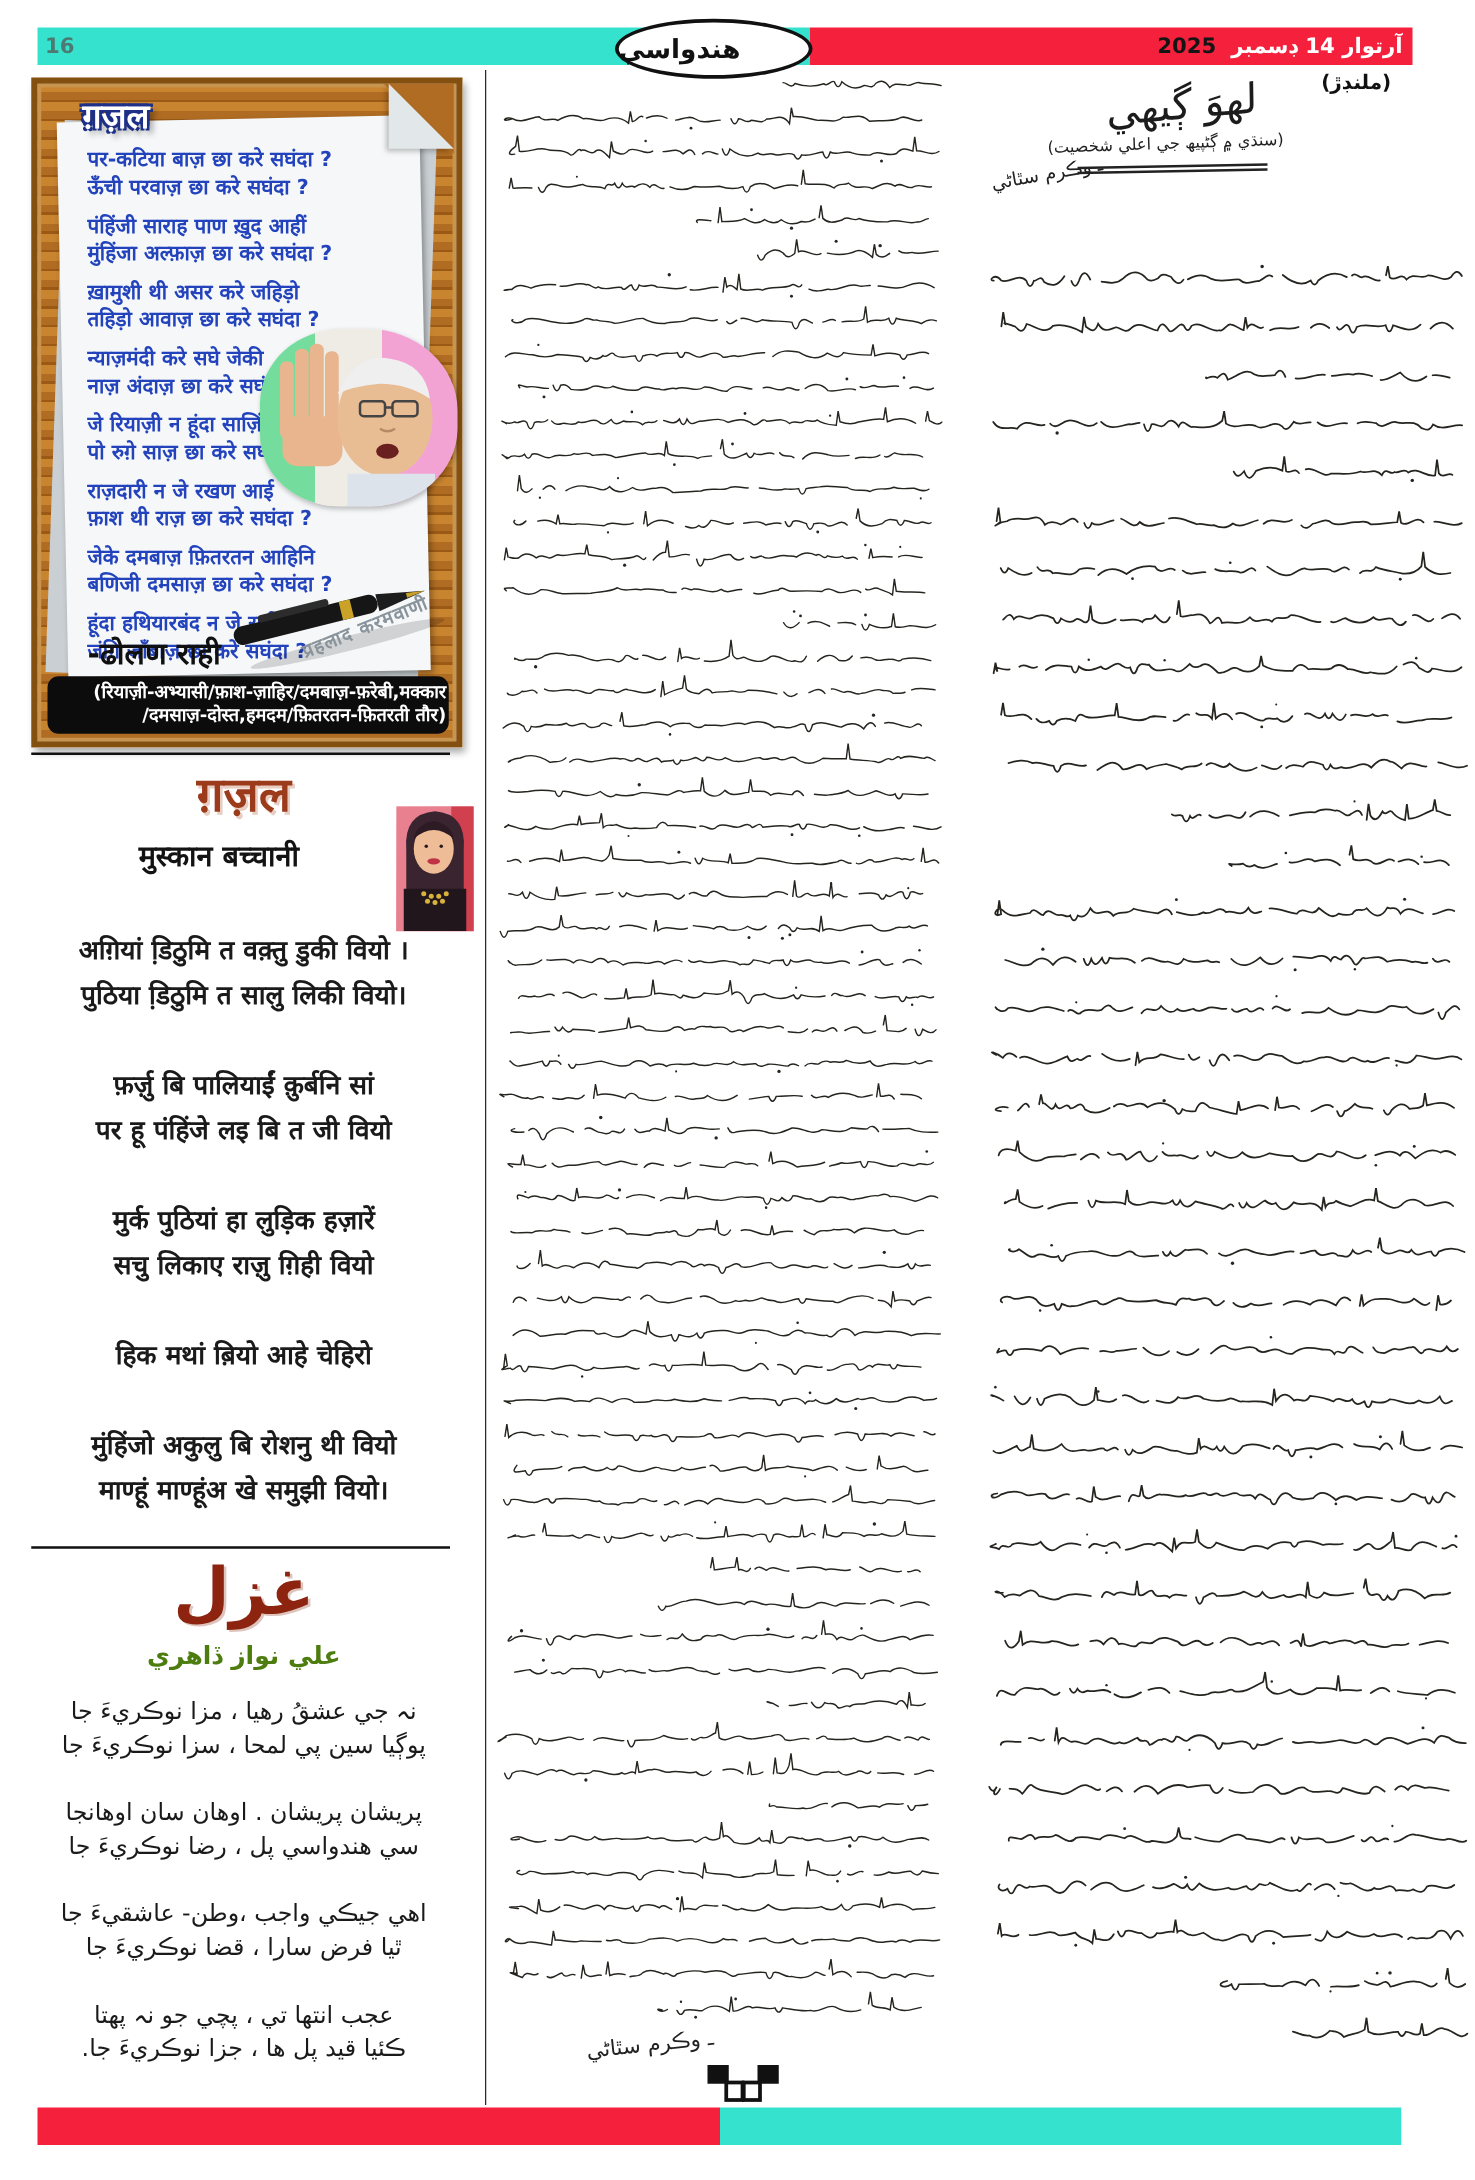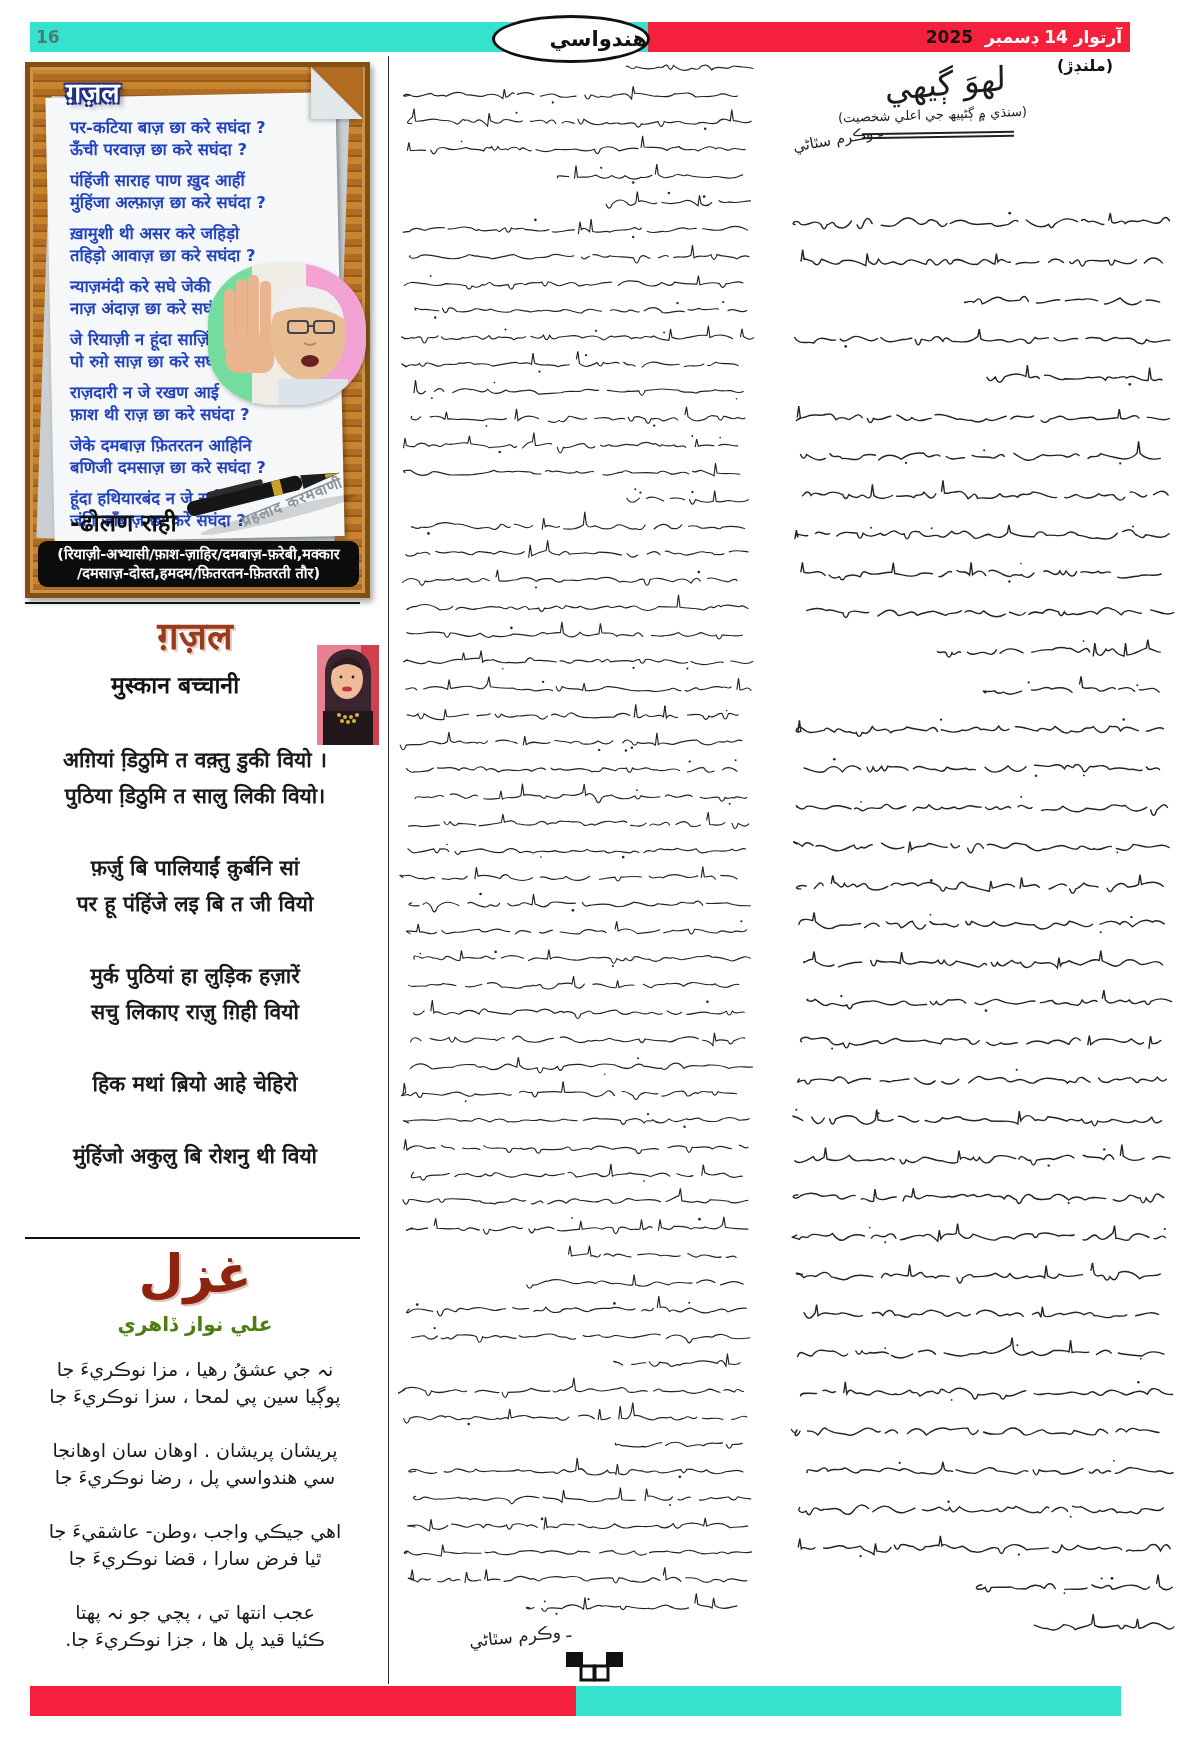--- a/index.html
+++ b/index.html
@@ -7,21 +7,21 @@
     width:1180px;height:1744px;position:relative;background:#ffffff;
     font-family:"DejaVu Sans",sans-serif;overflow:hidden;
   }
   .abs{position:absolute;}
   
   .bar{height:30px;top:22px;}
   #hdr-teal{left:30px;width:618px;background:#35e2cd;}
   #hdr-red{left:648px;width:482px;background:#f5213c;}
   #page-num{left:36px;top:27px;font-size:17px;font-weight:bold;color:#4d7a72;z-index:3;}
   #masthead{left:492px;top:15px;width:152px;height:42px;background:#fff;border:3px solid #111;
-    border-radius:50%;display:flex;align-items:center;justify-content:flex-end;z-index:4;
+    border-radius:50%;display:flex;align-items:center;justify-content:flex-start;z-index:4;
     font-size:21px;font-weight:bold;color:#111;}
   #hdr-date{left:652px;top:22px;width:470px;height:30px;line-height:30px;text-align:right;
     direction:rtl;font-weight:bold;font-size:17px;color:#fff;padding-right:4px;}
   #hdr-date .year{color:#151515;padding:0 6px;}
   
   #wood{left:25px;top:62px;width:335px;height:526px;
     background:repeating-linear-gradient(180deg,#c8842f 0 7px,#b06c22 7px 13px,#9a5a16 13px 15px);
     border:5px solid #84500f;box-shadow:inset 0 0 0 3px #c9944d, 3px 4px 6px rgba(0,0,0,.35);}
   #sheet-back{left:14px;top:34px;width:298px;height:442px;background:#c9cfd3;transform:rotate(2deg);}
   #sheet{left:20px;top:28px;width:290px;height:444px;background:#f5f7f8;transform:rotate(-1.2deg);
@@ -35,21 +35,21 @@
   #poem1 .cplt{margin-bottom:9px;}
   #elder-photo{left:178px;top:196px;width:158px;height:142px;z-index:4;
     border-radius:42% 46% 44% 40%;overflow:hidden;
     background:linear-gradient(90deg,#74dd9d 0 28%,#efece6 28% 62%,#f2a3d4 62%);
     box-shadow:1px 2px 4px rgba(0,0,0,.25);}
   #pen{left:148px;top:382px;width:195px;height:90px;z-index:5;}
   #pen-credit{left:208px;top:424px;z-index:6;transform:rotate(-22deg);color:#8a949c;
     font-size:15px;font-weight:bold;letter-spacing:1px;white-space:nowrap;}
   #signature1{left:40px;top:438px;z-index:6;font-size:24px;font-weight:bold;color:#101010;}
   #glossary{left:8px;top:474px;width:317px;z-index:7;background:#0c0c0c;color:#fff;border-radius:9px;
-    font-size:14.5px;font-weight:bold;text-align:center;line-height:19px;padding:4px 2px;}
+    font-size:14.5px;font-weight:bold;text-align:right;line-height:19px;padding:4px 2px;}
   .hrule{left:25px;width:335px;height:2px;background:#111;}
   
   #sec2-title{left:25px;top:608px;width:340px;text-align:center;font-size:38px;font-weight:bold;
     color:#9c3a1c;text-shadow:2px 2px 0 #e7cdc2;}
   #sec2-poet{left:25px;top:668px;width:300px;text-align:center;font-size:23px;font-weight:bold;color:#131313;}
   #woman-photo{left:317px;top:645px;width:62px;height:100px;overflow:hidden;
     background:linear-gradient(135deg,#f2b9c6,#d94f5c);}
   #poem2{left:25px;top:742px;width:340px;text-align:center;font-size:21px;color:#1a1a1a;line-height:36px;}
   #poem2 .cplt{margin-bottom:36px;font-weight:bold;}
   
@@ -212,20 +212,21 @@
     </div>
   <div class="cplt">
       <div>मुर्क पुठियां हा लुड़िक हज़ारें</div>
       <div>सचु लिकाए राज़ु ग़िही वियो</div>
     </div>
   <div class="cplt">
       <div>हिक मथां ब़ियो आहे चेहिरो</div>
     </div>
   <div class="cplt">
       <div>मुंहिंजो अकुलु बि रोशनु थी वियो</div>
+      <div>माण्हूं माण्हूंअ खे समुझी वियो।</div>
     </div>
 </div>
 
 <div class="abs hrule" style="top:1237px;"></div>
 
 <div class="abs" id="sec3-title">غزل</div>
 <div class="abs" id="sec3-poet">علي نواز ڏاهري</div>
 <div class="abs" id="poem3">
   <div class="cplt">
       <div>نہ جي عشقُ رهيا ، مزا نوڪريءَ جا</div>

